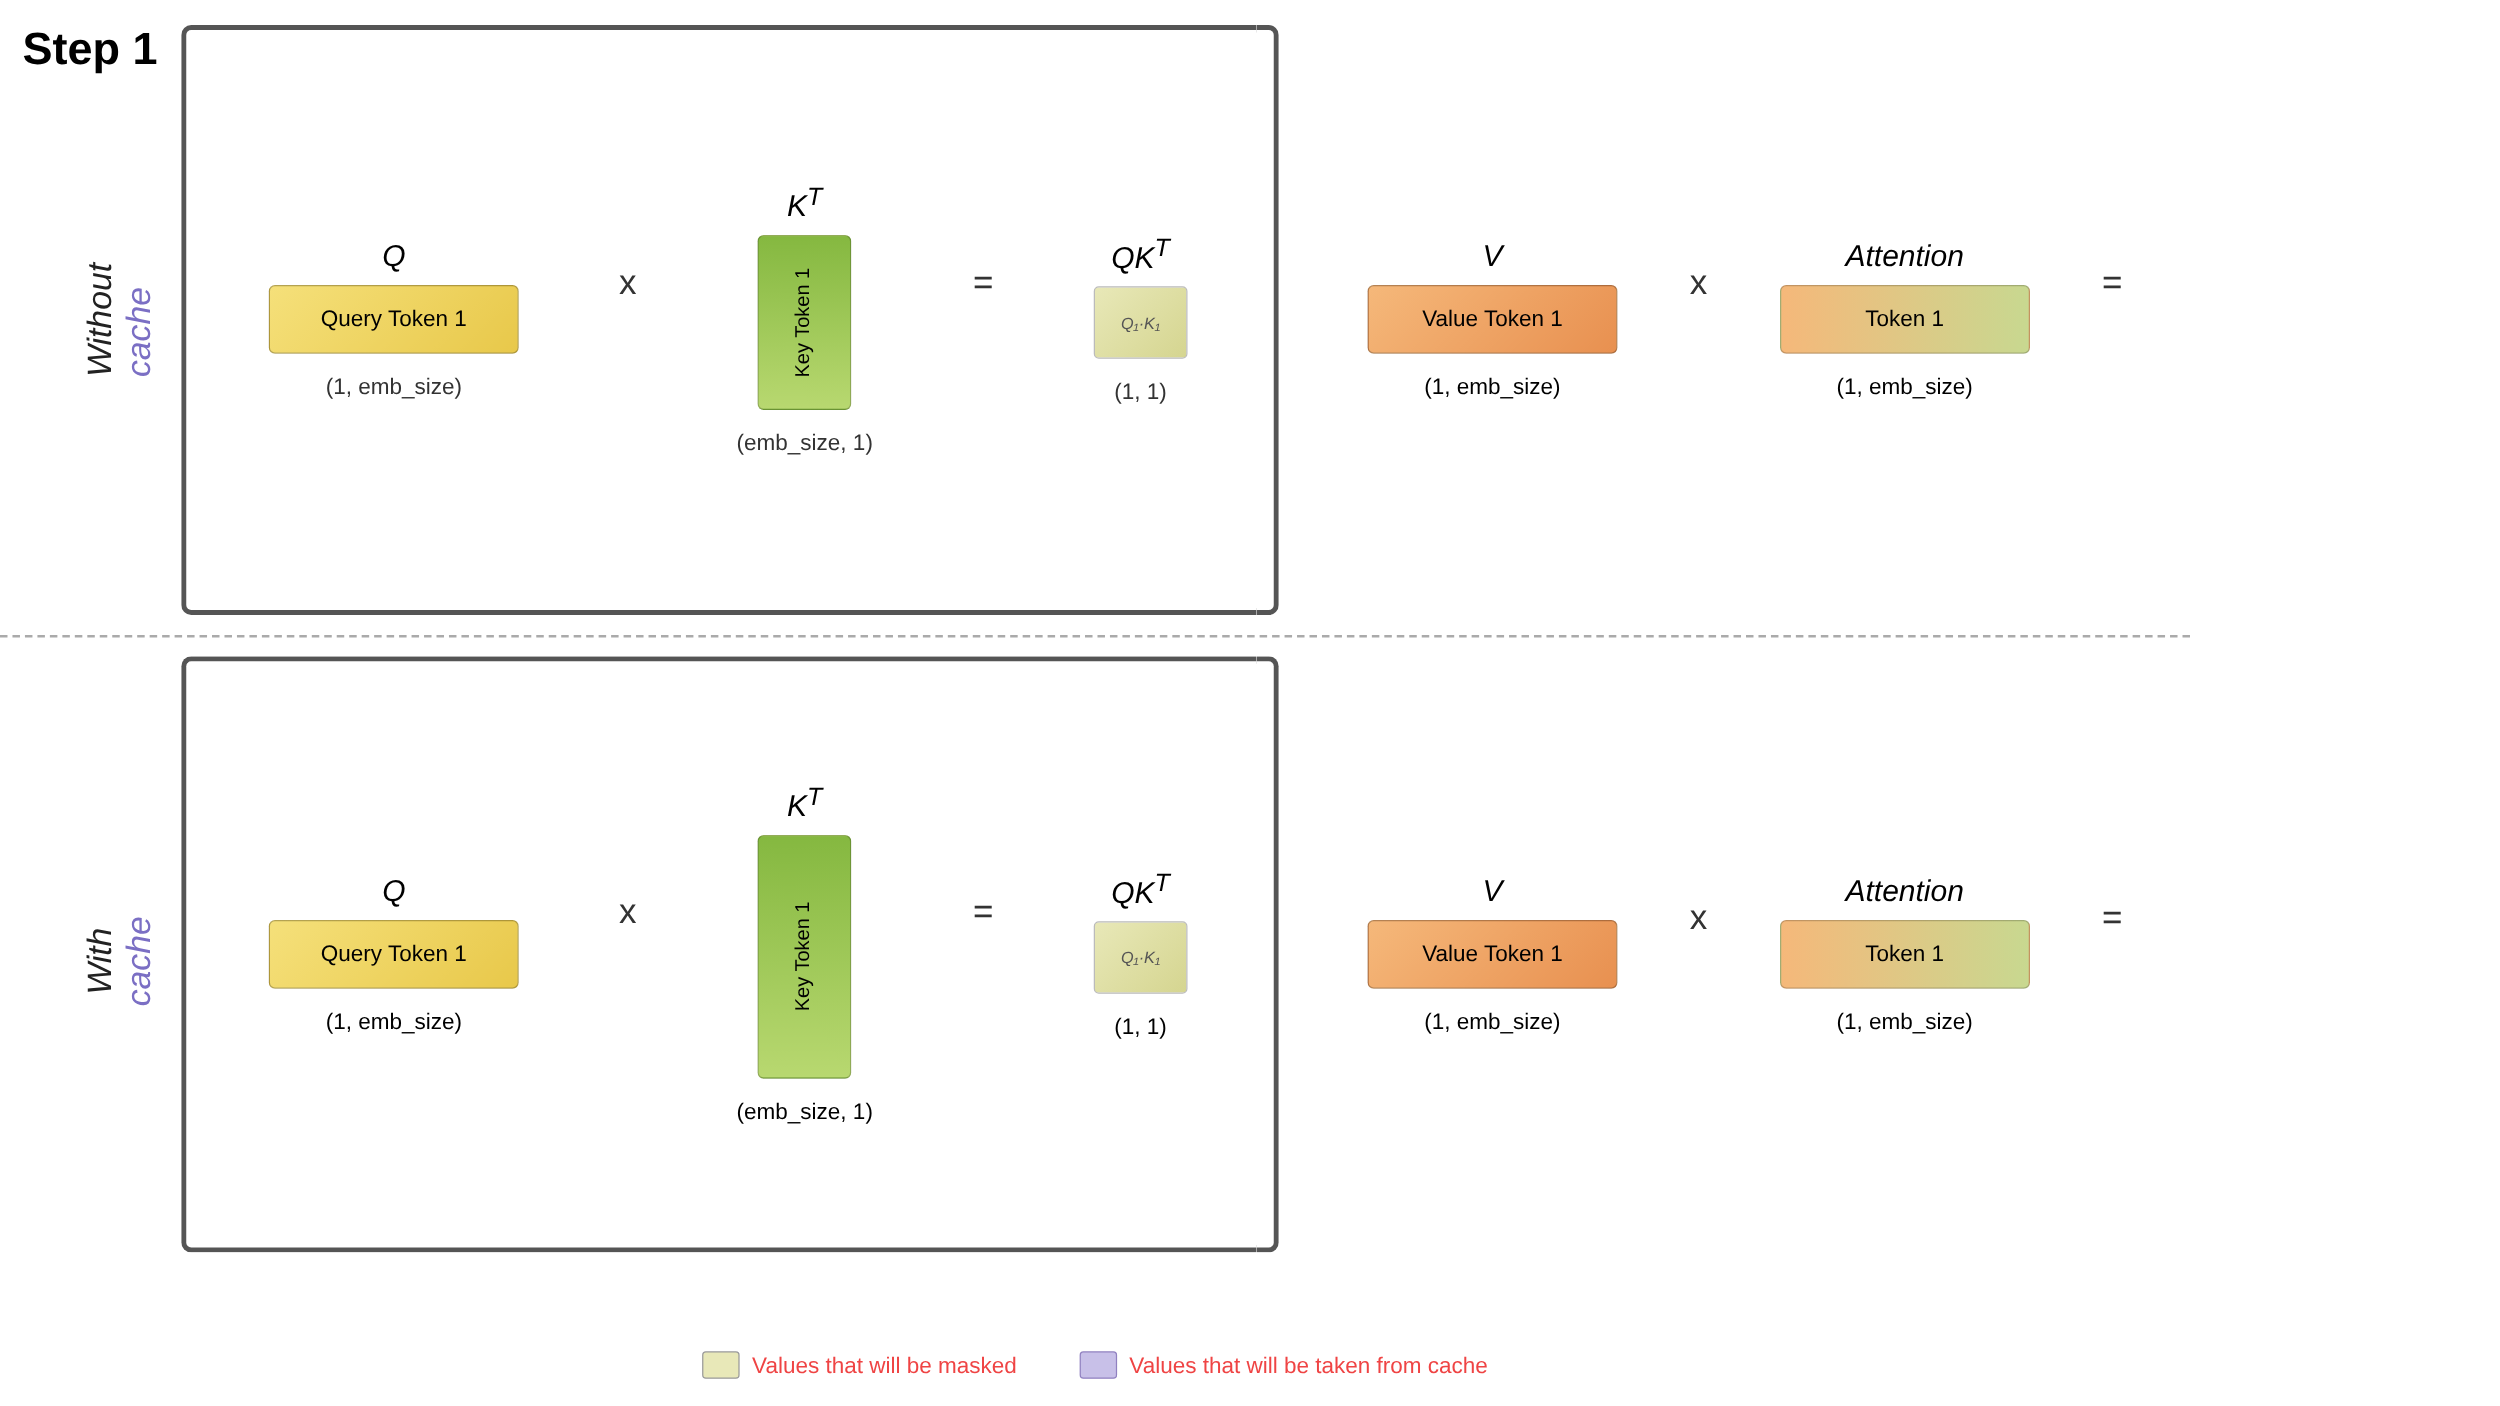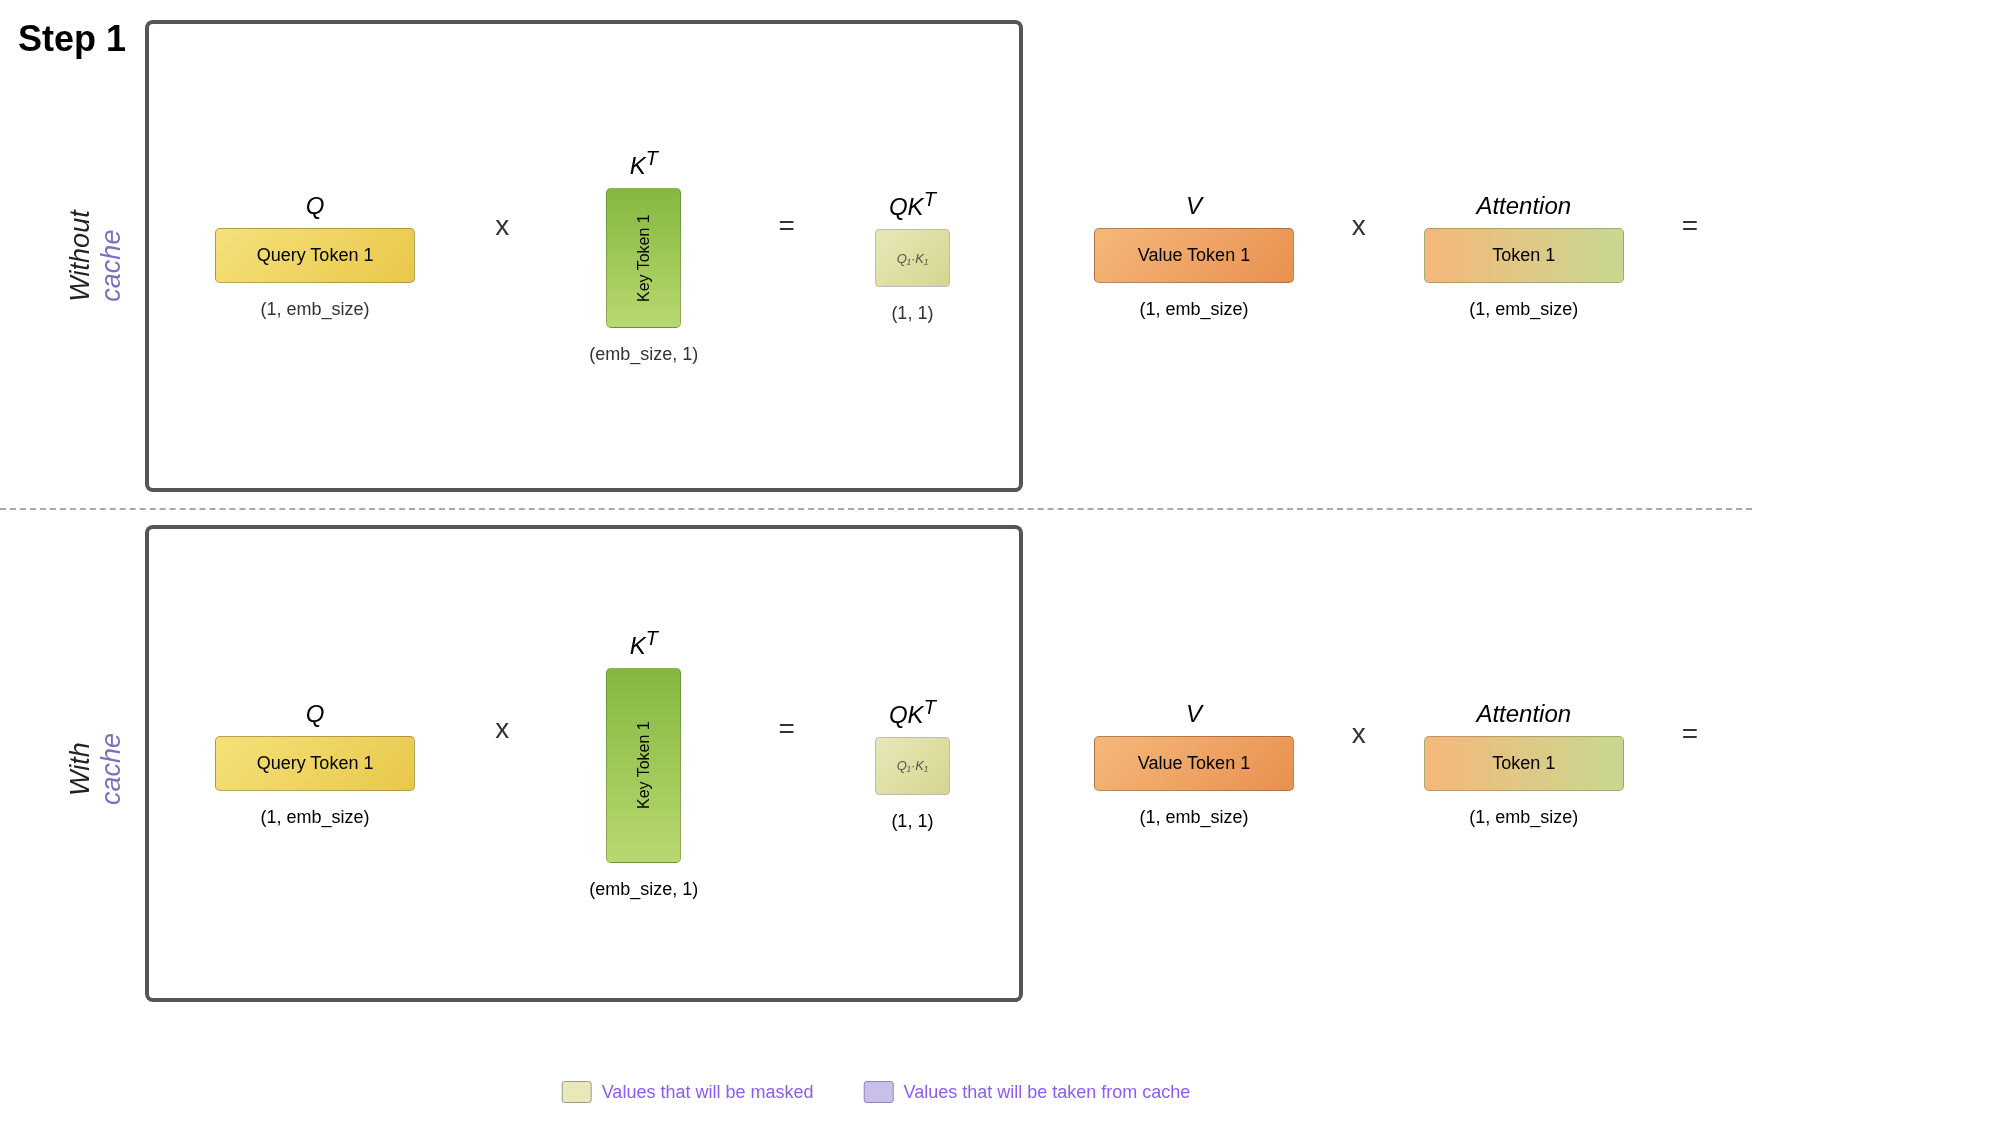--- a/index.html
+++ b/index.html
@@ -191,21 +191,21 @@
         </div>
         <div style="font-size:18px; margin-top:8px;">(1, emb_size)</div>
       </div>
 
       <div style="font-size:28px; color:#333; margin-bottom:60px;">=</div>
 
     </div>
 
   </div>
 
-  <div style="position:absolute; bottom:22px; left:50%; transform:translateX(-50%); display:flex; align-items:center; gap:50px; font-size:18px; color:#8b5cf6;">
+  <div style="position:absolute; bottom:22px; left:50%; transform:translateX(-50%); display:flex; align-items:center; gap:50px; font-size:18px; color:#ef4444;">
     <div style="display:flex; align-items:center; gap:10px;">
       <div style="width:30px; height:22px; background:#e8e8b8; border:1.5px solid #999; border-radius:3px;"></div>
       <span>Values that will be masked</span>
     </div>
     <div style="display:flex; align-items:center; gap:10px;">
       <div style="width:30px; height:22px; background:#c8c0e8; border:1.5px solid #9080c0; border-radius:3px;"></div>
       <span>Values that will be taken from cache</span>
     </div>
   </div>
 

